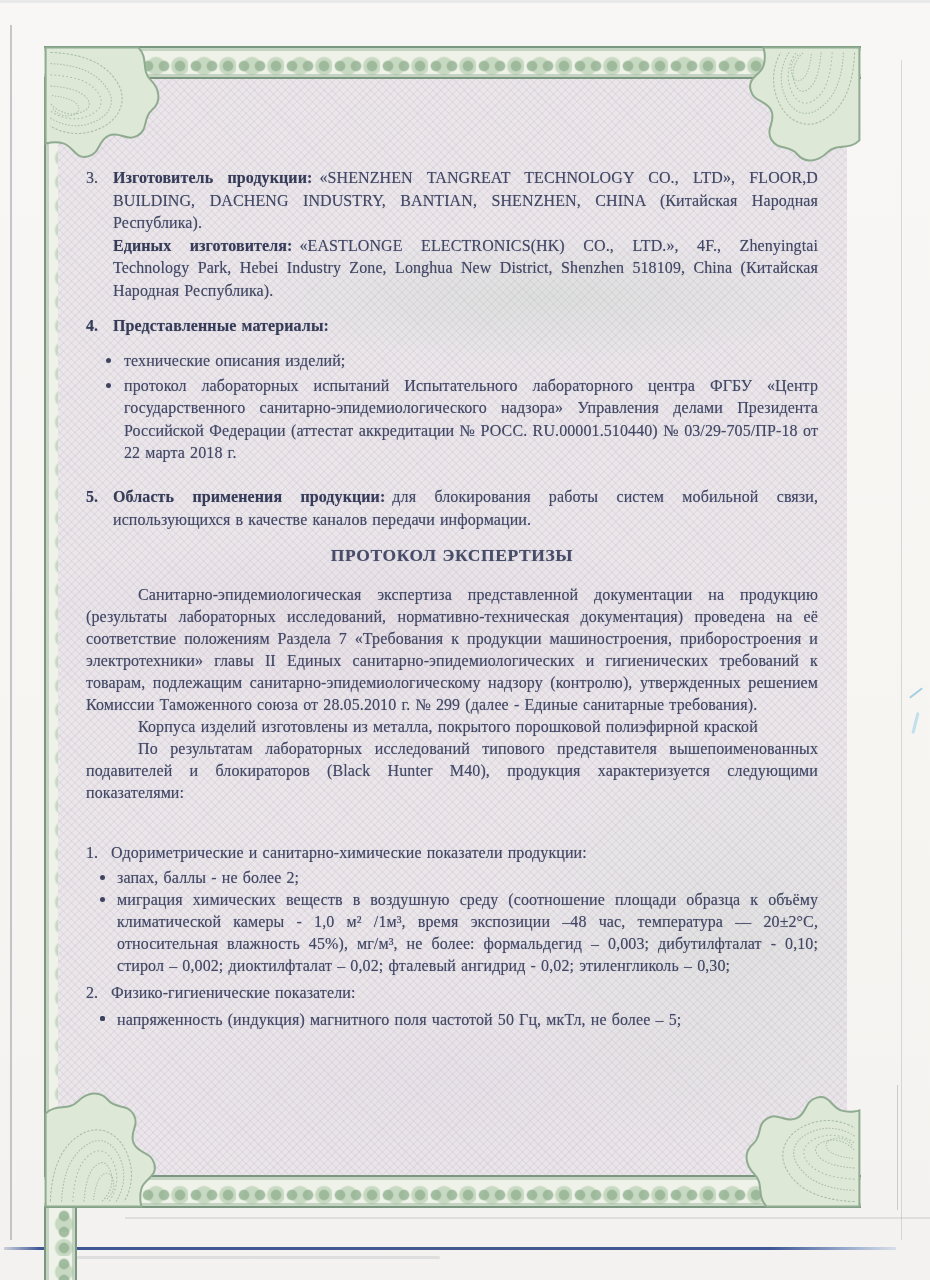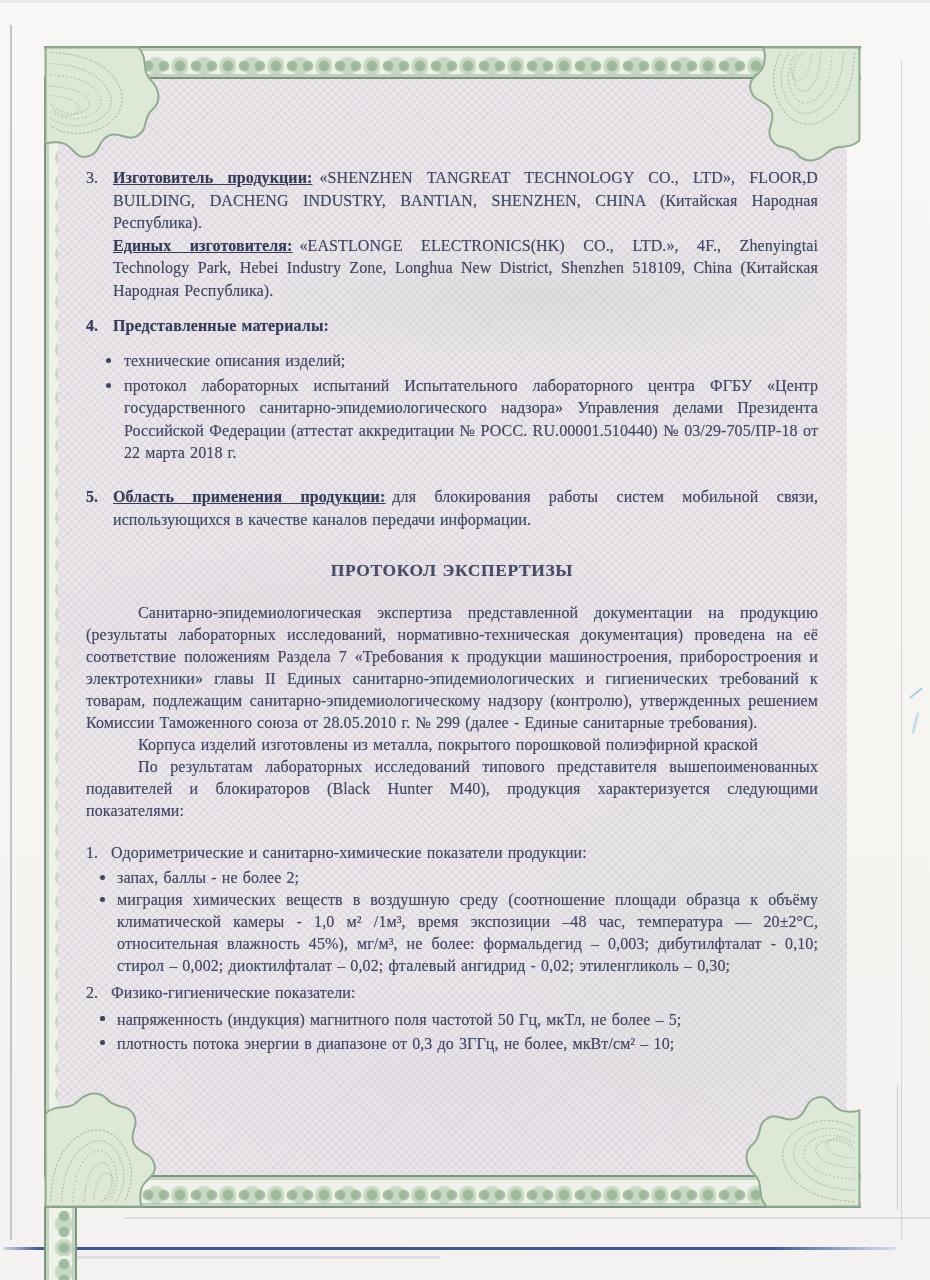--- a/index.html
+++ b/index.html
@@ -75,30 +75,30 @@
   
   .content{
     position:absolute;left:86px;top:0;width:732px;
     color:var(--ink);
     font-size:16px;line-height:22.5px;
     text-shadow:0 0 0.8px rgba(70,76,108,0.5);
     letter-spacing:0.1px;word-spacing:1px;
   }
   .block{position:absolute;left:0;width:100%;}
   .just{text-align:justify;}
-  .lead{font-weight:bold;color:var(--ink-bold);margin-right:7px;text-decoration:underline;}
+  .lead{font-weight:bold;color:var(--ink-bold);margin-right:7px;}
   .hang{position:relative;padding-left:27px;}
   .num{position:absolute;left:0;top:0;}
   .bold{font-weight:bold;color:var(--ink-bold);}
   .b-item3{top:167px;}
   .b-item4{top:315px;}
   .b-item4 .bul{margin-bottom:2.5px;}
   .b-item5{top:486px;}
-  .b-head{top:559px;text-align:center;font-weight:bold;font-size:17.5px;letter-spacing:0.6px;color:#474d68;}
-  .b-paras{top:602px;line-height:22px;}
+  .b-head{top:544px;text-align:center;font-weight:bold;font-size:17.5px;letter-spacing:0.6px;color:#474d68;}
+  .b-paras{top:584px;line-height:22px;}
   .b-paras p{text-indent:52px;text-align:justify;}
   .b-sec1{top:842px;line-height:22px;}
   .b-sec2{top:981px;line-height:24px;}
   .sec-title{position:relative;padding-left:25px;}
   .bul{position:relative;padding-left:38px;text-align:justify;}
   .sec .bul{padding-left:31px;}
   .dot{position:absolute;left:20px;top:8px;width:5px;height:5px;border-radius:50%;background:#3e4460;}
   .sec .dot{left:14px;}
   .b-item4 .bullets{margin-top:12px;}
   .sec .bullets{margin-top:3px;}
@@ -212,18 +212,17 @@
       </div>
     </div>
 
     <div class="block b-sec2 sec">
       <p class="sec-title">
         <span class="num">2.</span><span>Физико-гигиенические показатели:</span>
       </p>
       <div class="bullets">
         <div class="bul"><span class="dot"></span></div>
         <div class="bul"><span class="dot"></span><span>напряженность (индукция) магнитного поля частотой 50 Гц, мкТл, не более – 5;</span></div>
-        <div class="bul"><span class="dot"></span><span>плотность потока энергии в диапазоне от 0,3 до 3ГГц, не более, мкВт/см² – 10;</span></div>
       </div>
     </div>
 
   </div>
 </div>
 
 </body></html>

